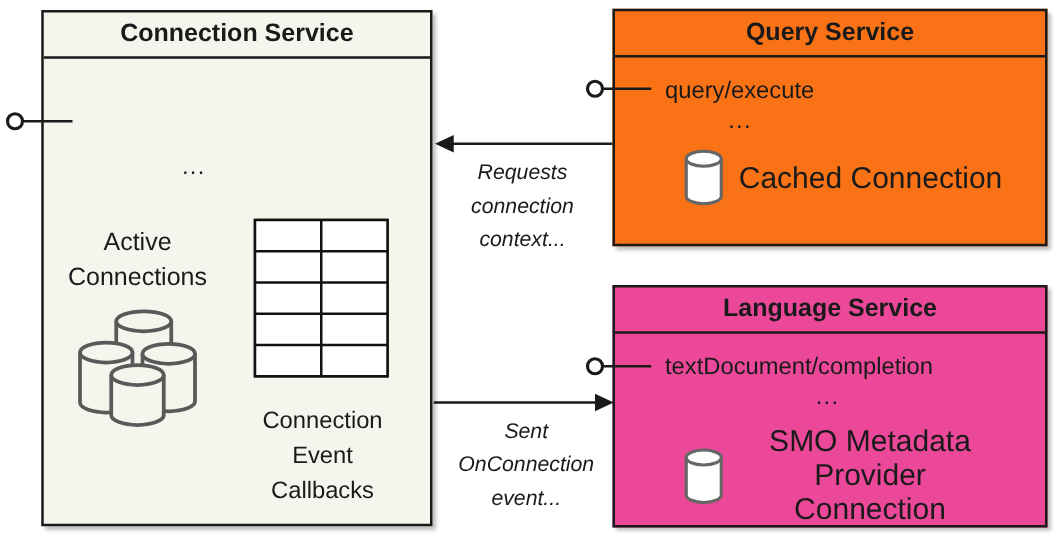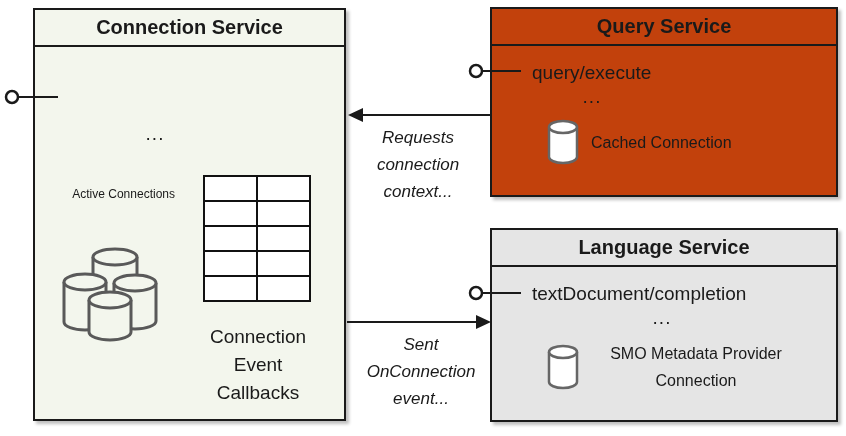--- a/index.html
+++ b/index.html
@@ -21,26 +21,26 @@
     box-shadow: 3px 3px 3px rgba(0,0,0,0.25);
   }
   .box-connection {
     left: 33px; top: 8px;
     width: 313px; height: 413px;
     background: #f3f6ed;
   }
   .box-query {
     left: 490px; top: 7px;
     width: 348px; height: 190px;
-    background: #c2410c;
+    background: #f97316;
   }
   .box-language {
     left: 490px; top: 228px;
     width: 348px; height: 194px;
-    background: #e5e5e5;
+    background: #ec4899;
   }
   .box-header {
     height: 37px;
     border-bottom: 2px solid #1a1a1a;
     display: flex;
     align-items: center;
     justify-content: center;
     font-weight: bold;
     font-size: 20px;
   }
@@ -58,22 +58,22 @@
     font-size: 19px;
     text-align: center;
     letter-spacing: 1px;
   }
   .conn-ellipsis  { left: 90px;  top: 113px; width: 60px; }
   .query-ellipsis { left: 70px;  top: 77px;  width: 60px; }
   .lang-ellipsis  { left: 140px; top: 77px;  width: 60px; }
   .active-label {
     position: absolute;
     left: 10px; top: 170px; width: 130px;
-    text-align: right;
-    font-size: 12px;
+    text-align: center;
+    font-size: 20px;
     line-height: 28px;
   }
   .cluster-icon { position: absolute; left: 23px; top: 235px; }
   .callback-table {
     position: absolute;
     left: 168px; top: 165px;
     width: 108px; height: 127px;
     background: #111111;
     border: 2px solid #111111;
     display: grid;
@@ -91,21 +91,21 @@
     margin-top: 13px;
   }
   .db-row {
     position: absolute;
     left: 55px; top: 110px;
     display: flex;
     align-items: center;
     gap: 12px;
   }
   .db-row .db-label {
-    font-size: 16px;
+    font-size: 24px;
     line-height: 27px;
   }
   .smo-label { width: 210px; text-align: center; }
   .arrow-label {
     position: absolute;
     font-style: italic;
     font-size: 17px;
     line-height: 27px;
     text-align: center;
   }

